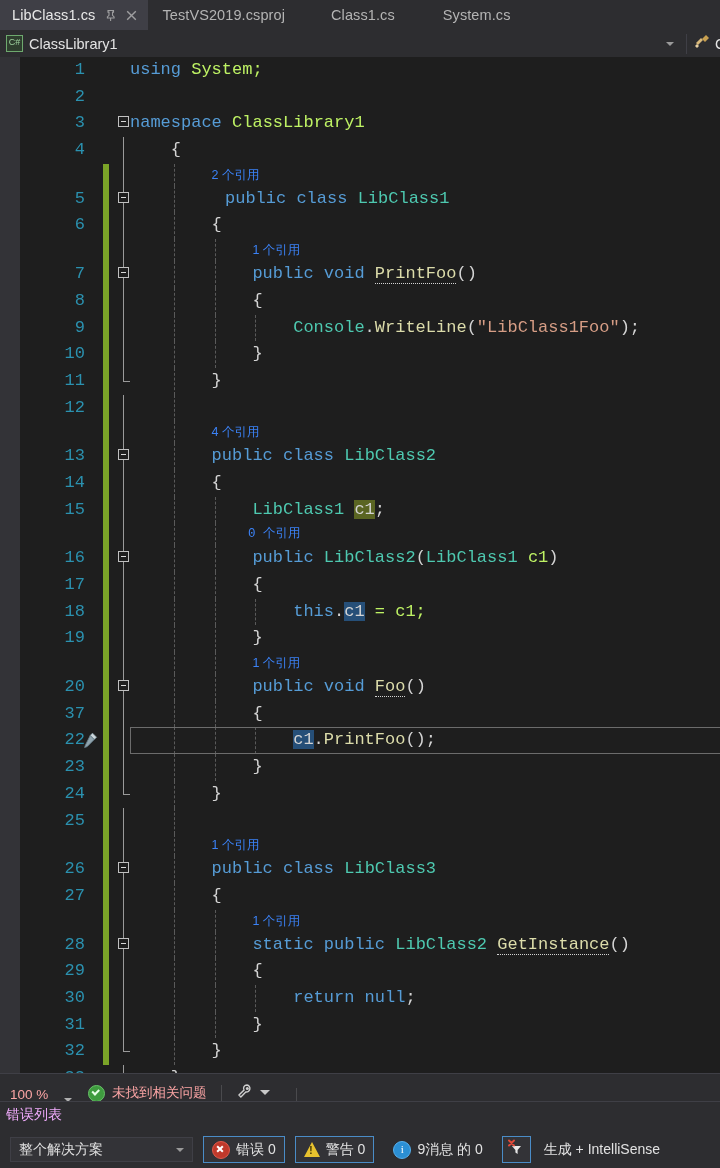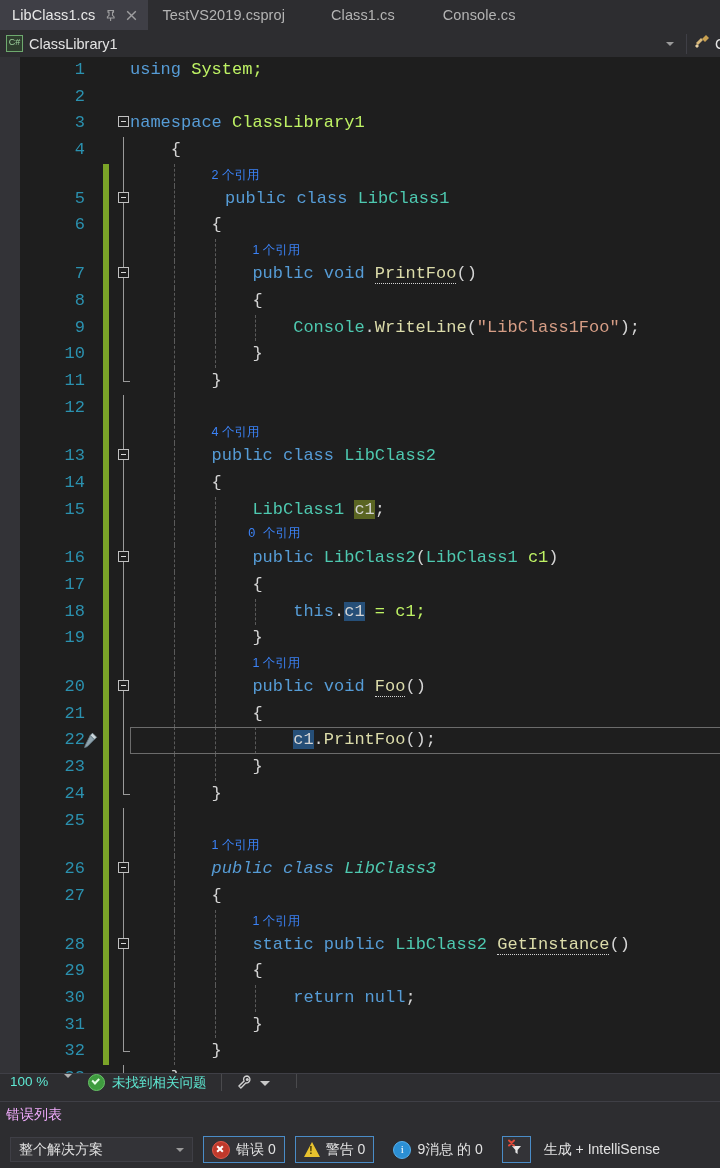--- a/index.html
+++ b/index.html
@@ -205,22 +205,22 @@
   .hl-def  { background: #5a6522; color: #d4d4d4; }
   .hl-ref  { background: #264f78; color: #d4d4d4; }
   .sugg    { border-bottom: 1px dotted #d4d4d4; }
 
   
   .zoombar {
     position: absolute; left: 0; top: 1073px;
     width: 720px; height: 28px;
     background: #2d2d30;
     border-top: 1px solid #3f3f46;
-    display: flex; align-items: flex-start;
-    font-size: 13.5px; color: #5eead4;
+    display: flex; align-items: flex-end;
+    font-size: 13.5px; color: #fca5a5;
   }
   .zoom-val { padding-left: 10px; width: 54px; }
   .zoom-caret {
     width: 0; height: 0;
     border-left: 4px solid transparent;
     border-right: 4px solid transparent;
     border-top: 4px solid #b0b0b0;
     margin-right: 16px;
   }
   .ok-icon {
@@ -360,21 +360,21 @@
           </span>
         </span>
       </div>
       <div class="tab" style="padding-left: 14px;">
         <span class="tab-label">TestVS2019.csproj</span>
       </div>
       <div class="tab" style="padding-left: 36px;">
         <span class="tab-label">Class1.cs</span>
       </div>
       <div class="tab" style="padding-left: 38px;">
-        <span class="tab-label">Console.cs</span>
+        <span class="tab-label">System.cs</span>
       </div>
     </div>
 
   <div class="navbar">
     <div class="nav-combo">
       <span class="cs-badge">C#</span>
       <span class="nav-combo-text">ClassLibrary1</span>
       <span class="nav-caret"></span>
     </div>
     <div class="nav-sep"></div>
@@ -411,30 +411,30 @@
         <div class="row"><div class="gutter-num">13</div><div class="changebar"></div><div class="outline-line"></div><div class="collapse-box"></div><div class="iguide" style="left: 153.8px;"></div><div class="codetext" style="left: 191.6px;"><span class="kw">public </span><span class="kw">class </span><span class="type">LibClass2</span></div></div>
         <div class="row"><div class="gutter-num">14</div><div class="changebar"></div><div class="outline-line"></div><div class="iguide" style="left: 153.8px;"></div><div class="codetext" style="left: 191.6px;"><span class="punct">{</span></div></div>
         <div class="row"><div class="gutter-num">15</div><div class="changebar"></div><div class="outline-line"></div><div class="iguide" style="left: 153.8px;"></div><div class="iguide" style="left: 194.6px;"></div><div class="codetext" style="left: 232.4px;"><span class="type">LibClass1 </span><span class="hl-def">c1</span><span class="punct">;</span></div></div>
         <div class="row lensrow"><div class="changebar"></div><div class="outline-line"></div><div class="iguide" style="left: 153.8px;"></div><div class="iguide" style="left: 194.6px;"></div><div class="codetext lens" style="left: 228px; font-family: Liberation Mono, monospace;">0 个引用</div></div>
         <div class="row"><div class="gutter-num">16</div><div class="changebar"></div><div class="outline-line"></div><div class="collapse-box"></div><div class="iguide" style="left: 153.8px;"></div><div class="iguide" style="left: 194.6px;"></div><div class="codetext" style="left: 232.4px;"><span class="kw">public </span><span class="type">LibClass2</span><span class="punct">(</span><span class="type">LibClass1 </span><span class="plain">c1</span><span class="punct">)</span></div></div>
         <div class="row"><div class="gutter-num">17</div><div class="changebar"></div><div class="outline-line"></div><div class="iguide" style="left: 153.8px;"></div><div class="iguide" style="left: 194.6px;"></div><div class="codetext" style="left: 232.4px;"><span class="punct">{</span></div></div>
         <div class="row"><div class="gutter-num">18</div><div class="changebar"></div><div class="outline-line"></div><div class="iguide" style="left: 153.8px;"></div><div class="iguide" style="left: 194.6px;"></div><div class="iguide" style="left: 235.4px;"></div><div class="codetext" style="left: 273.2px;"><span class="kw">this</span><span class="punct">.</span><span class="hl-ref">c1</span><span class="plain"> = c1;</span></div></div>
         <div class="row"><div class="gutter-num">19</div><div class="changebar"></div><div class="outline-line"></div><div class="iguide" style="left: 153.8px;"></div><div class="iguide" style="left: 194.6px;"></div><div class="codetext" style="left: 232.4px;"><span class="punct">}</span></div></div>
         <div class="row lensrow"><div class="changebar"></div><div class="outline-line"></div><div class="iguide" style="left: 153.8px;"></div><div class="iguide" style="left: 194.6px;"></div><div class="codetext lens" style="left: 232.4px;">1 个引用</div></div>
         <div class="row"><div class="gutter-num">20</div><div class="changebar"></div><div class="outline-line"></div><div class="collapse-box"></div><div class="iguide" style="left: 153.8px;"></div><div class="iguide" style="left: 194.6px;"></div><div class="codetext" style="left: 232.4px;"><span class="kw">public </span><span class="kw">void </span><span class="method sugg">Foo</span><span class="punct">()</span></div></div>
-        <div class="row"><div class="gutter-num">21</div><div class="changebar"></div><div class="outline-line"></div><div class="iguide" style="left: 153.8px;"></div><div class="iguide" style="left: 194.6px;"></div><div class="codetext" style="left: 232.4px;"><span class="punct">{</span></div></div>
+        <div class="row"><div class="gutter-num">37</div><div class="changebar"></div><div class="outline-line"></div><div class="iguide" style="left: 153.8px;"></div><div class="iguide" style="left: 194.6px;"></div><div class="codetext" style="left: 232.4px;"><span class="punct">{</span></div></div>
         <div class="row current"><div class="gutter-num">22</div><div class="quickaction-icon"><svg width="18" height="18" viewBox="0 0 18 18">
               <path d="M11.5 2.2 l4 4 l-2.1 2.1 l-4-4 z" fill="#cfd8dc" stroke="#8fa7b0" stroke-width=".8"></path>
               <path d="M9.2 4.6 l4 4 l-7 7 l-2.6 .9 l.9-2.6 z" fill="#90a4ae" stroke="#6b8490" stroke-width=".8"></path>
             </svg></div><div class="changebar"></div><div class="outline-line"></div><div class="iguide" style="left: 153.8px;"></div><div class="iguide" style="left: 194.6px;"></div><div class="iguide" style="left: 235.4px;"></div><div class="curbox"></div><div class="codetext" style="left: 273.2px;"><span class="hl-ref">c1</span><span class="punct">.</span><span class="method">PrintFoo</span><span class="punct">();</span></div></div>
         <div class="row"><div class="gutter-num">23</div><div class="changebar"></div><div class="outline-line"></div><div class="iguide" style="left: 153.8px;"></div><div class="iguide" style="left: 194.6px;"></div><div class="codetext" style="left: 232.4px;"><span class="punct">}</span></div></div>
         <div class="row"><div class="gutter-num">24</div><div class="changebar"></div><div class="outline-line half-top"></div><div class="outline-elbow"></div><div class="iguide" style="left: 153.8px;"></div><div class="codetext" style="left: 191.6px;"><span class="punct">}</span></div></div>
         <div class="row"><div class="gutter-num">25</div><div class="changebar"></div><div class="outline-line"></div><div class="iguide" style="left: 153.8px;"></div><div class="codetext" style="left: 191.6px;"></div></div>
         <div class="row lensrow"><div class="changebar"></div><div class="outline-line"></div><div class="iguide" style="left: 153.8px;"></div><div class="codetext lens" style="left: 191.6px;">1 个引用</div></div>
-        <div class="row"><div class="gutter-num">26</div><div class="changebar"></div><div class="outline-line"></div><div class="collapse-box"></div><div class="iguide" style="left: 153.8px;"></div><div class="codetext" style="left: 191.6px; font-style: italic;"><span class="kw">public </span><span class="kw">class </span><span class="type">LibClass3</span></div></div>
+        <div class="row"><div class="gutter-num">26</div><div class="changebar"></div><div class="outline-line"></div><div class="collapse-box"></div><div class="iguide" style="left: 153.8px;"></div><div class="codetext" style="left: 191.6px;"><span class="kw">public </span><span class="kw">class </span><span class="type">LibClass3</span></div></div>
         <div class="row"><div class="gutter-num">27</div><div class="changebar"></div><div class="outline-line"></div><div class="iguide" style="left: 153.8px;"></div><div class="codetext" style="left: 191.6px;"><span class="punct">{</span></div></div>
         <div class="row lensrow"><div class="changebar"></div><div class="outline-line"></div><div class="iguide" style="left: 153.8px;"></div><div class="iguide" style="left: 194.6px;"></div><div class="codetext lens" style="left: 232.4px;">1 个引用</div></div>
         <div class="row"><div class="gutter-num">28</div><div class="changebar"></div><div class="outline-line"></div><div class="collapse-box"></div><div class="iguide" style="left: 153.8px;"></div><div class="iguide" style="left: 194.6px;"></div><div class="codetext" style="left: 232.4px;"><span class="kw">static </span><span class="kw">public </span><span class="type">LibClass2 </span><span class="method sugg">GetInstance</span><span class="punct">()</span></div></div>
         <div class="row"><div class="gutter-num">29</div><div class="changebar"></div><div class="outline-line"></div><div class="iguide" style="left: 153.8px;"></div><div class="iguide" style="left: 194.6px;"></div><div class="codetext" style="left: 232.4px;"><span class="punct">{</span></div></div>
         <div class="row"><div class="gutter-num">30</div><div class="changebar"></div><div class="outline-line"></div><div class="iguide" style="left: 153.8px;"></div><div class="iguide" style="left: 194.6px;"></div><div class="iguide" style="left: 235.4px;"></div><div class="codetext" style="left: 273.2px;"><span class="kw">return </span><span class="kw">null</span><span class="punct">;</span></div></div>
         <div class="row"><div class="gutter-num">31</div><div class="changebar"></div><div class="outline-line"></div><div class="iguide" style="left: 153.8px;"></div><div class="iguide" style="left: 194.6px;"></div><div class="codetext" style="left: 232.4px;"><span class="punct">}</span></div></div>
         <div class="row"><div class="gutter-num">32</div><div class="changebar"></div><div class="outline-line half-top"></div><div class="outline-elbow"></div><div class="iguide" style="left: 153.8px;"></div><div class="codetext" style="left: 191.6px;"><span class="punct">}</span></div></div>
         <div class="row"><div class="gutter-num">33</div><div class="outline-line half-top"></div><div class="codetext" style="left: 150.8px;"><span class="punct">}</span></div></div>
       </div>
   </div>

